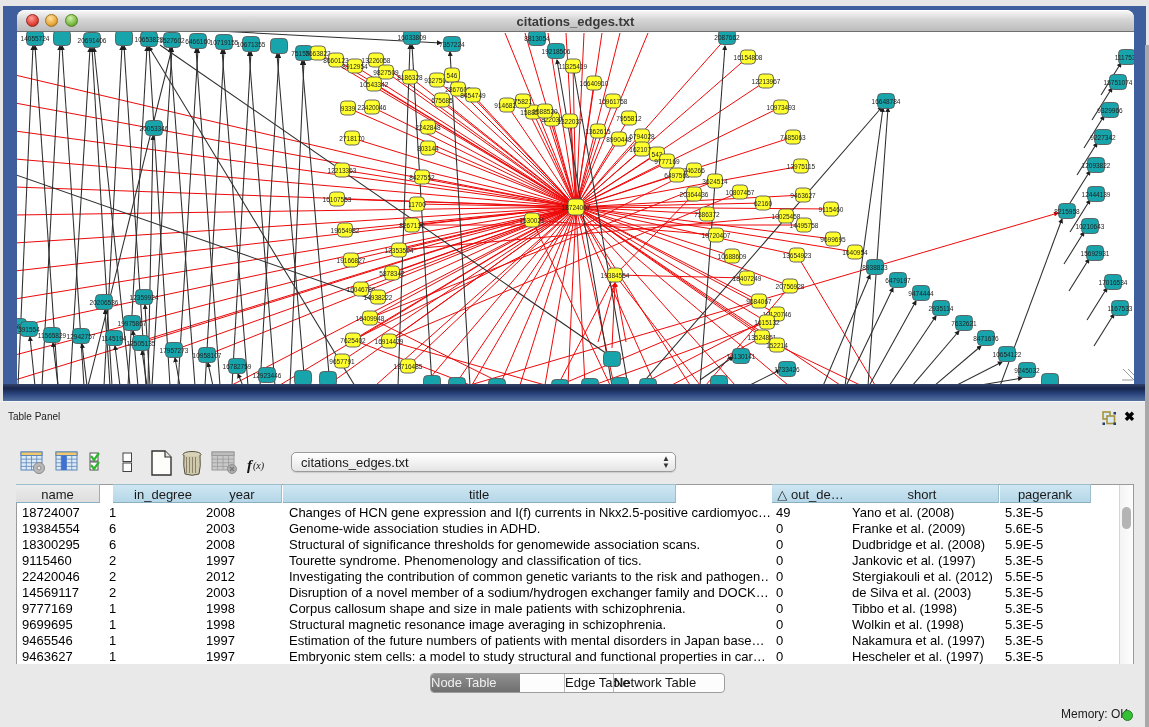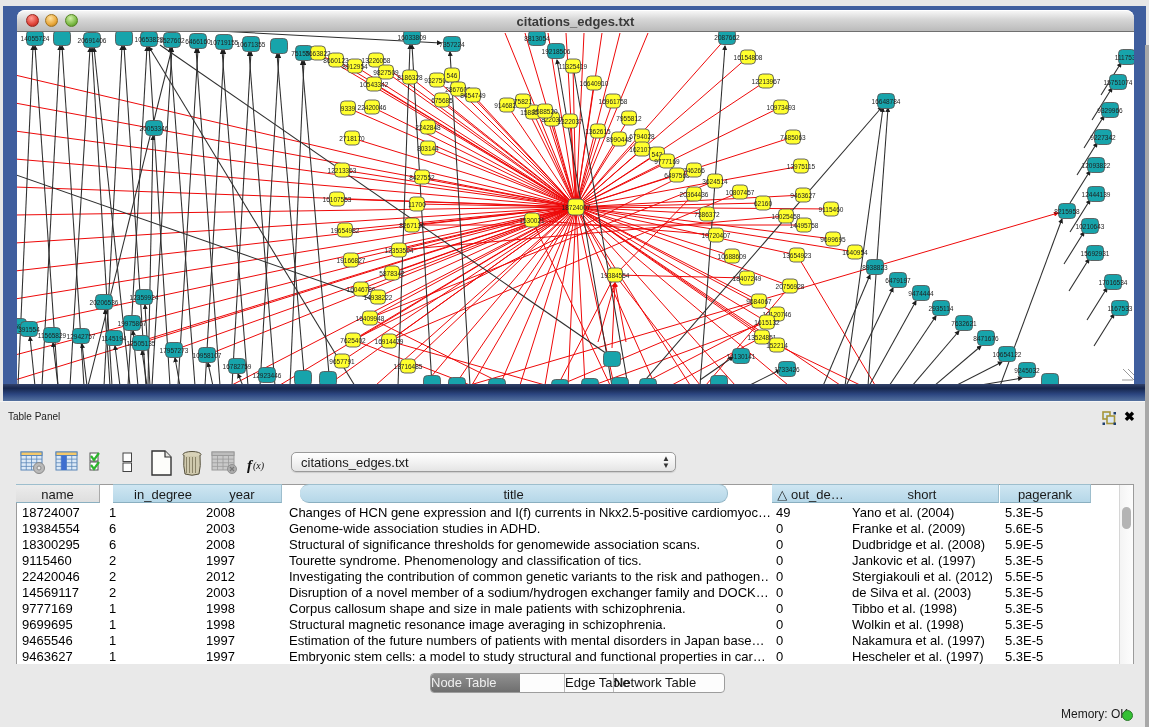--- a/index.html
+++ b/index.html
@@ -604,30 +604,30 @@
       <text x="247" y="24" font-size="15" font-style="italic" font-weight="bold" font-family="Liberation Serif, serif" fill="#111">f</text>
       <text x="253" y="23" font-size="10" font-style="italic" font-family="Liberation Serif, serif" fill="#111">(x)</text>
     </svg>
   </div>
 <div id="dd" class="abs">citations_edges.txt</div>
 <div id="ddsteps" class="abs">▲<br>▼</div>
 <div id="tablebox" class="abs"></div>
 <div class="hc" style="left:16px;width:84px;background:linear-gradient(#ececec,#dedede);border-right:1px solid #aaa;">name</div>
 <div class="hc" style="left:101px;width:101px;margin-left:12px;">in_degree</div>
 <div class="hc" style="left:203px;width:79px;">year</div>
-<div class="hc" style="left:300px;width:428px;border-radius:9px;">title</div>
+<div class="hc" style="left:283px;width:393px;">title</div>
 <div class="hc" style="left:772px;width:78px;">△ out_de…</div>
 <div class="hc" style="left:846px;width:153px;">short</div>
 <div class="hc" style="left:1000px;width:91px;">pagerank</div>
 <div class="tc" style="left:22px;top:505px;width:77px">18724007</div>
 <div class="tc" style="left:109px;top:505px;width:92px">1</div>
 <div class="tc" style="left:206px;top:505px;width:75px">2008</div>
 <div class="tc" style="left:289px;top:505px;width:481px">Changes of HCN gene expression and I(f) currents in Nkx2.5-positive cardiomyoc…</div>
 <div class="tc" style="left:776px;top:505px;width:68px">49</div>
-<div class="tc" style="left:852px;top:505px;width:146px">Yano et al. (2004)</div>
+<div class="tc" style="left:852px;top:505px;width:146px">Yano et al. (2008)</div>
 <div class="tc" style="left:1005px;top:505px;width:85px">5.3E-5</div>
 <div class="tc" style="left:22px;top:521px;width:77px">19384554</div>
 <div class="tc" style="left:109px;top:521px;width:92px">6</div>
 <div class="tc" style="left:206px;top:521px;width:75px">2003</div>
 <div class="tc" style="left:289px;top:521px;width:481px">Genome-wide association studies in ADHD.</div>
 <div class="tc" style="left:776px;top:521px;width:68px">0</div>
 <div class="tc" style="left:852px;top:521px;width:146px">Franke et al. (2009)</div>
 <div class="tc" style="left:1005px;top:521px;width:85px">5.6E-5</div>
 <div class="tc" style="left:22px;top:537px;width:77px">18300295</div>
 <div class="tc" style="left:109px;top:537px;width:92px">6</div>

